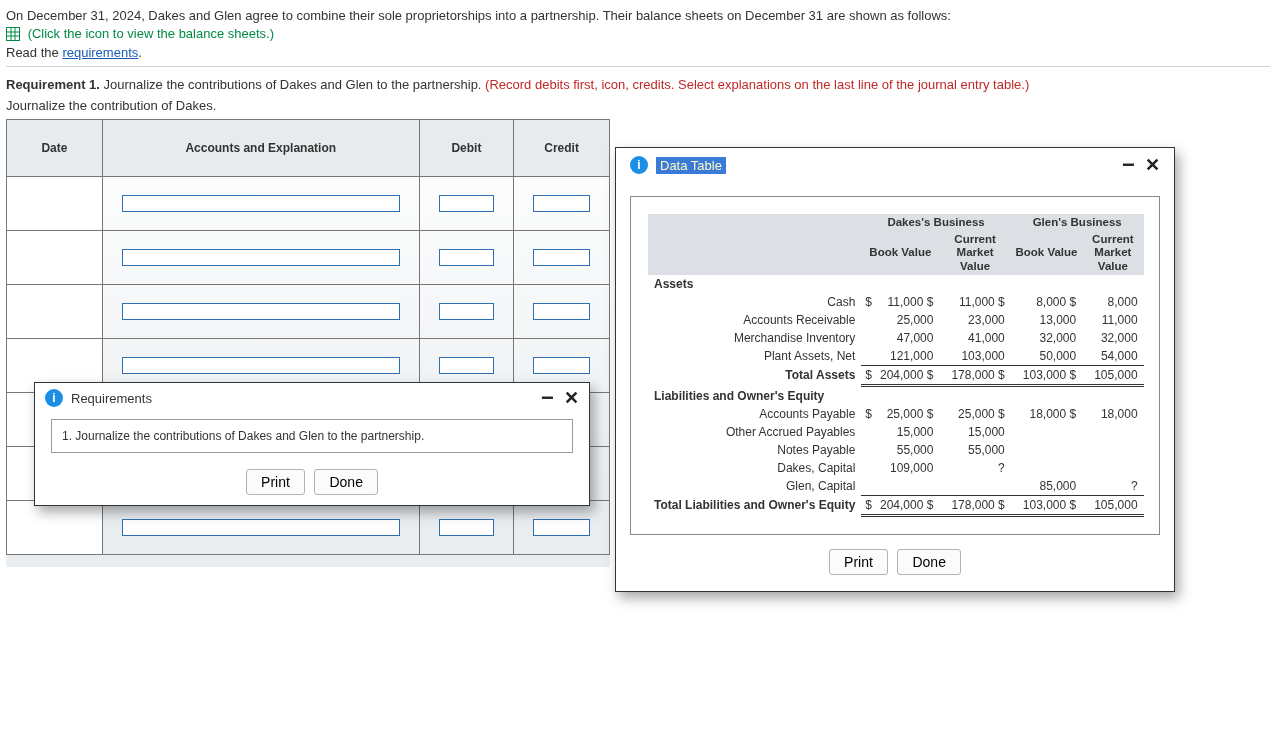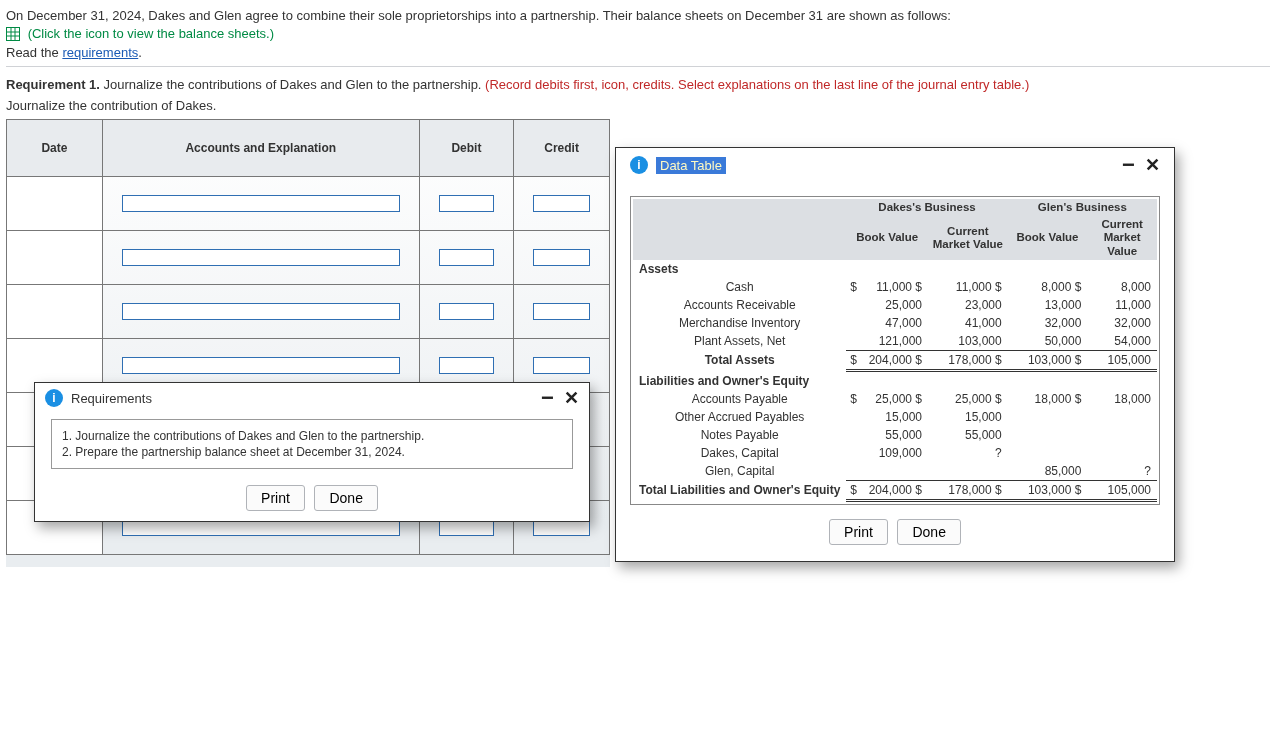--- a/index.html
+++ b/index.html
@@ -126,21 +126,21 @@
   #data-dialog { left: 615px; top: 147px; width: 558px; padding-bottom:6px;}
   #data-dialog .titlebar { padding: 8px 14px; }
   #data-dialog .title-text {
     background: #3a7ad9;
     color: #fef9c3;
     padding: 1px 4px;
   }
   .dt-outer {
     margin: 14px 14px 4px;
     border: 1px solid #888;
-    padding: 2px;
+    padding: 17px;
     font-size: 12px;
   }
   .dt {
     width: 100%;
     border-collapse: collapse;
   }
   .dt thead th {
     background: #dcdfe3;
     font-weight: bold;
     text-align: center;
@@ -148,21 +148,21 @@
     padding: 2px 4px;
     line-height: 1.15;
   }
   .dt thead th.group { border-bottom: 0; }
   .dt td {
     padding: 2px 6px;
     font-size: 12px;
     text-align: right;
     white-space: nowrap;
   }
-  .dt td.label { text-align: center; padding-left: 6px; }
+  .dt td.label { text-align: right; padding-left: 6px; }
   .dt td.sec   { text-align: left; font-weight: bold; padding-left: 6px; background:#fff;}
   .dt td.sym   { width: 12px; text-align:left; padding: 2px 2px 2px 4px; }
   .dt .sub-underline td.num, .dt .sub-underline td.sym { border-bottom: 1px solid #333; }
   .dt .total-row td.num, .dt .total-row td.sym { border-bottom: 3px double #333; border-top:1px solid #333;}
   .dt .liab-total td.num, .dt .liab-total td.sym { border-bottom: 3px double #333; border-top: 1px solid #333; }
   .num { font-variant-numeric: tabular-nums; }
   .dt  .ds { font-size:11px; }
 </style>
 </head>
 <body>
@@ -251,21 +251,20 @@
 <div class="dialog" id="req-dialog">
   <div class="titlebar">
     <span class="info-icon">i</span>
     <span class="title-text">Requirements</span>
     <span class="spacer"></span>
     <span class="min-icon">−</span>
     <span class="close-icon">✕</span>
   </div>
   <div class="body-box">
     <div>1. Journalize the contributions of Dakes and Glen to the partnership.</div>
-    <div>2. Prepare the partnership balance sheet at December 31, 2024.</div>
   </div>
   <div class="btn-row">
     <button class="btn">Print</button>
     <button class="btn">Done</button>
   </div>
 </div>
 
 <div class="dialog" id="data-dialog">
   <div class="titlebar">
     <span class="info-icon">i</span>

